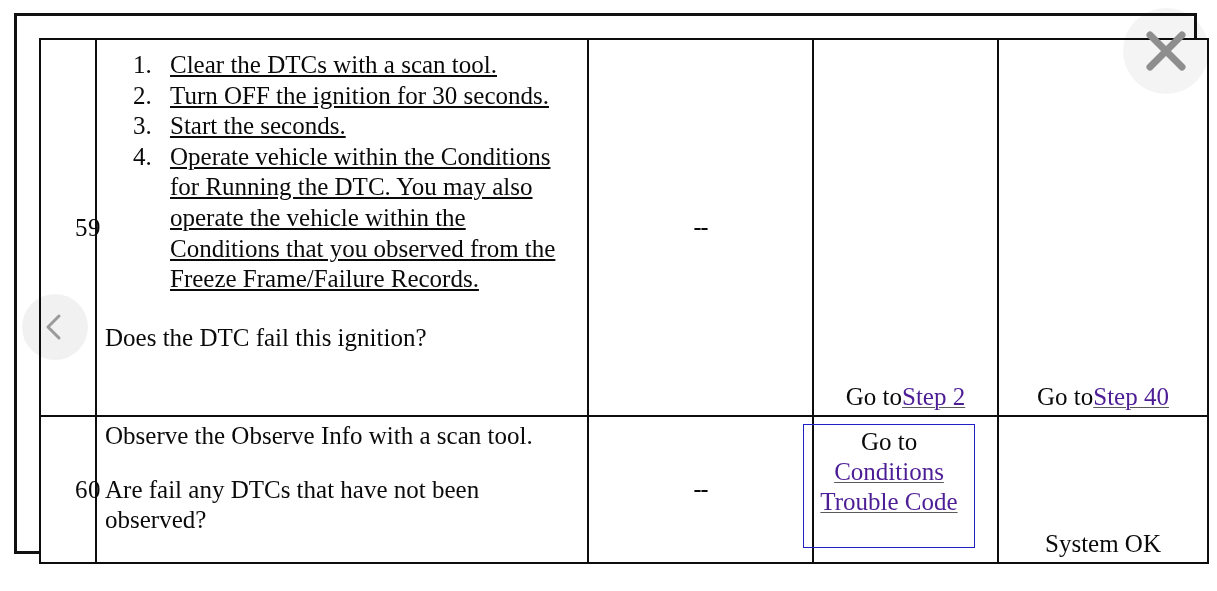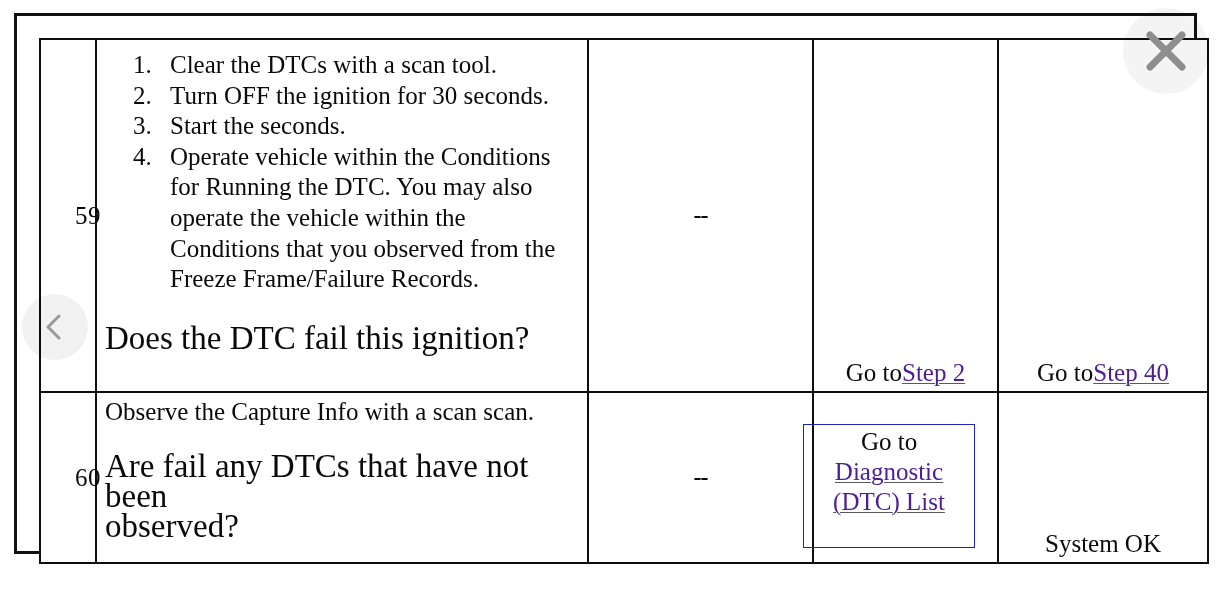--- a/index.html
+++ b/index.html
@@ -109,27 +109,28 @@
     margin: 6px 0 0 0;
     padding: 0 0 0 54px;
     list-style-position: outside;
     font-size: 25px;
     line-height: 30.6px;
     color: #0a0a0a;
   }
   ol.instruction-list li {
     margin: 0 0 0 0;
     padding-left: 12px;
+    text-decoration: underline;
   }
   ol.instruction-list li::marker {
     font-size: 25px;
   }
 
   .question-line {
-    font-size: 33px;
+    font-size: 25px;
     line-height: 30px;
     color: #0a0a0a;
     margin: 0;
     padding: 0 0 0 1px;
   }
   .q-spacer-tall { height: 28px; }
   .q-spacer { height: 24px; }
 
   .plain-line {
     font-size: 25px;
@@ -261,21 +262,21 @@
         </tr>
 
         <tr>
 
           <td>
             <div class="step-num">60</div>
           </td>
 
           <td>
             <div class="cell-inner">
-              <div class="plain-line">Observe the Capture Info with a scan scan.</div>
+              <div class="plain-line">Observe the Observe Info with a scan tool.</div>
               <div class="q-spacer"></div>
               <div class="question-line">Are fail any DTCs that have not been</div>
               <div class="question-line">observed?</div>
             </div>
           </td>
 
           <td>
             <div class="value-cell">--</div>
           </td>
 
@@ -291,22 +292,22 @@
         </tr>
 
       </tbody>
     </table>
 
   </div>
 
   <div id="dtc-list-link-box">
     <div class="link-text">
       <span>Go to</span>
-      <span class="doc-link">Diagnostic</span>
-      <span class="doc-link">(DTC) List</span>
+      <span class="doc-link">Conditions</span>
+      <span class="doc-link">Trouble Code</span>
     </div>
   </div>
 
   <button class="nav-btn" id="prev-page-button" title="Previous">
     <span>
       <svg width="34" height="34" viewBox="0 0 34 34" fill="none">
         <path class="chev-stroke" d="M21 6 L10 17 L21 28" stroke-width="3" stroke-linecap="round" stroke-linejoin="round"></path>
       </svg>
     </span>
   </button>

